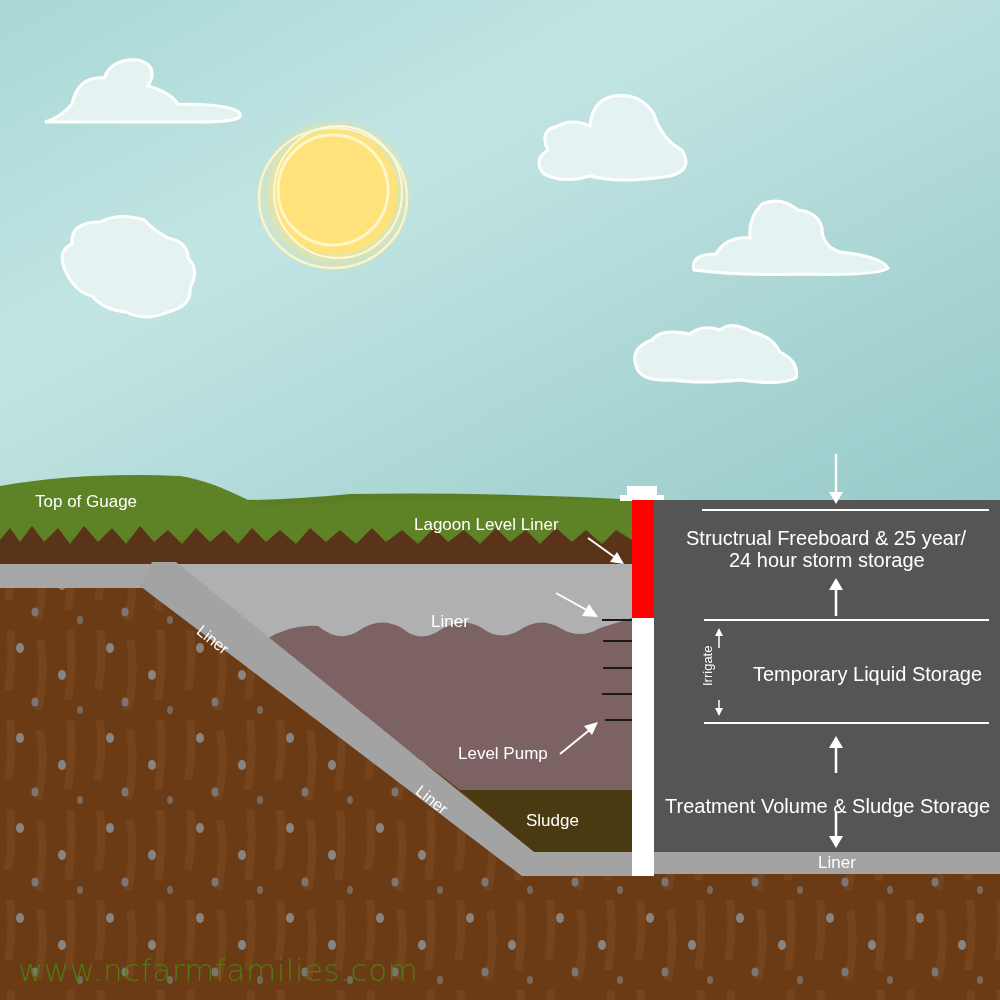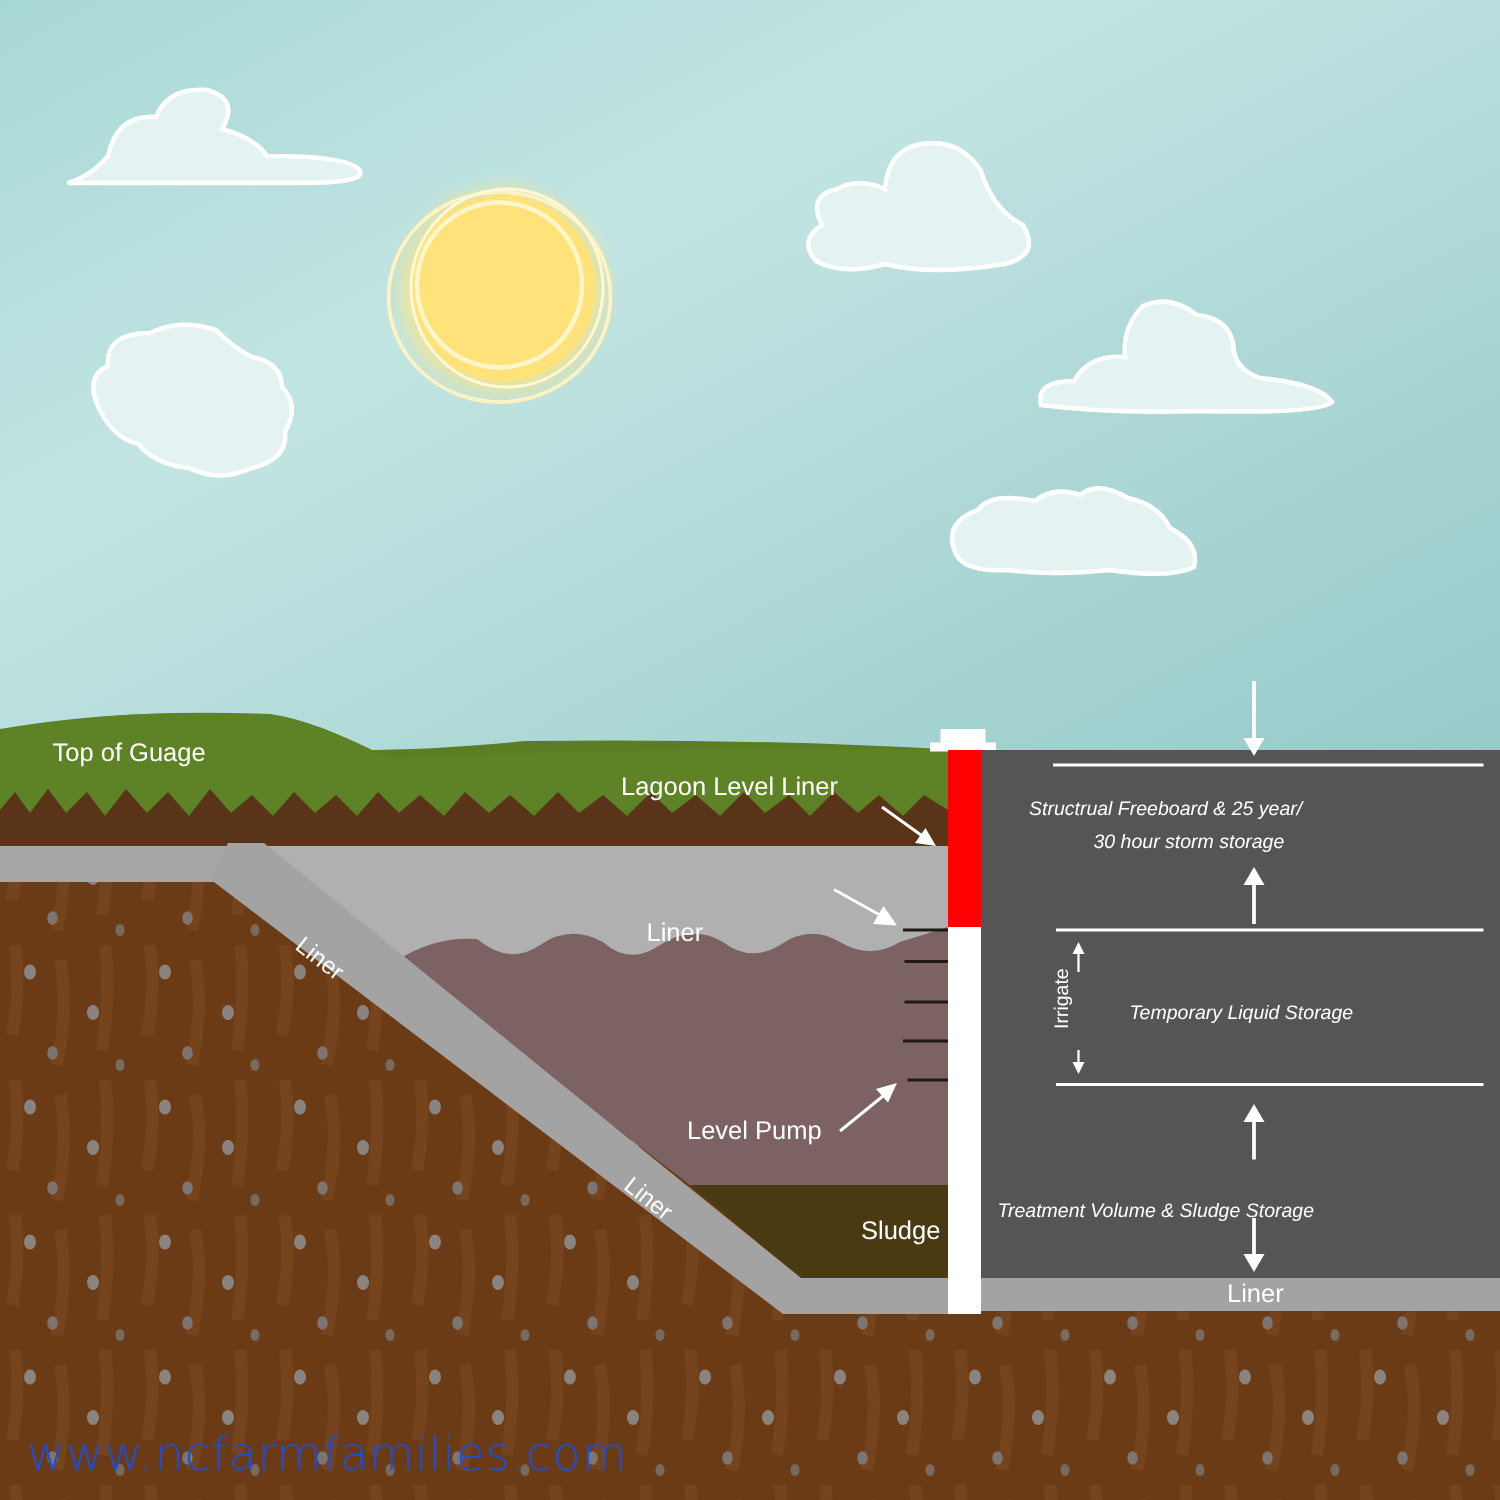--- a/index.html
+++ b/index.html
@@ -1,20 +1,20 @@
 <!DOCTYPE html>
 <html><head>
 <meta charset="utf-8">
 <style>
   html, body { margin: 0; padding: 0; }
   body { width: 1000px; height: 1000px; overflow: hidden; position: relative; font-family: "Liberation Sans", sans-serif; }
   #scene { position: absolute; left: 0; top: 0; width: 1000px; height: 1000px; }
   .lbl { position: absolute; color: #ffffff; font-family: "Liberation Sans", sans-serif; white-space: nowrap; }
-  .panel-text { font-size: 13px; text-align: center; line-height: 23px; font-style: italic; }
-  .url { position: absolute; left: 18px; top: 952px; font-size: 31px; color: #1d4ed8; letter-spacing: 0.5px; font-family: "DejaVu Sans", sans-serif; font-weight: 300; }
+  .panel-text { font-size: 20px; text-align: center; line-height: 23px; }
+  .url { position: absolute; left: 18px; top: 952px; font-size: 31px; color: #4d7c0f; letter-spacing: 0.5px; font-family: "DejaVu Sans", sans-serif; font-weight: 300; }
 </style>
 </head>
 <body>
 
 <svg id="scene" viewBox="0 0 1000 1000" width="1000" height="1000" xmlns="http://www.w3.org/2000/svg">
   <defs>
     <linearGradient id="skyG" x1="0" y1="0" x2="1" y2="1">
       <stop offset="0" stop-color="#a8d8d6"></stop>
       <stop offset="0.35" stop-color="#c2e5e3"></stop>
       <stop offset="1" stop-color="#95c9c8"></stop>
@@ -115,22 +115,22 @@
     <path d="M584 726 L598 722 L592 735 Z" stroke="none"></path>
   </g>
 </svg>
 
 <div class="lbl" style="left:35px; top:492px; font-size:17px;">Top of Guage</div>
 <div class="lbl" style="left:414px; top:515px; font-size:17px;">Lagoon Level Liner</div>
 <div class="lbl" style="left:431px; top:612px; font-size:17px;">Liner</div>
 <div class="lbl" style="left:204px; top:622px; font-size:16px; transform:rotate(38deg); transform-origin:left top;">Liner</div>
 <div class="lbl" style="left:423px; top:782px; font-size:16px; transform:rotate(38deg); transform-origin:left top;">Liner</div>
 <div class="lbl" style="left:458px; top:744px; font-size:17px;">Level Pump</div>
-<div class="lbl" style="left:526px; top:811px; font-size:17px;margin-left:48px;">Sludge</div>
+<div class="lbl" style="left:526px; top:811px; font-size:17px;">Sludge</div>
 <div class="lbl" style="left:818px; top:853px; font-size:17px;">Liner</div>
 
 <div class="lbl panel-text" style="left:686px; top:527px;">Structrual Freeboard &amp; 25 year/</div>
-<div class="lbl panel-text" style="left:729px; top:549px;">30 hour storm storage</div>
+<div class="lbl panel-text" style="left:729px; top:549px;">24 hour storm storage</div>
 <div class="lbl panel-text" style="left:733px; top:663px;margin-left:20px;">Temporary Liquid Storage</div>
 <div class="lbl" style="left:700px; top:686px; font-size:13px; transform:rotate(-90deg); transform-origin:left top;">Irrigate</div>
 <div class="lbl panel-text" style="left:665px; top:778px;margin-top:17px;">Treatment Volume &amp; Sludge Storage</div>
 
 <div class="url">www.ncfarmfamilies.com</div>
 
 </body></html>

